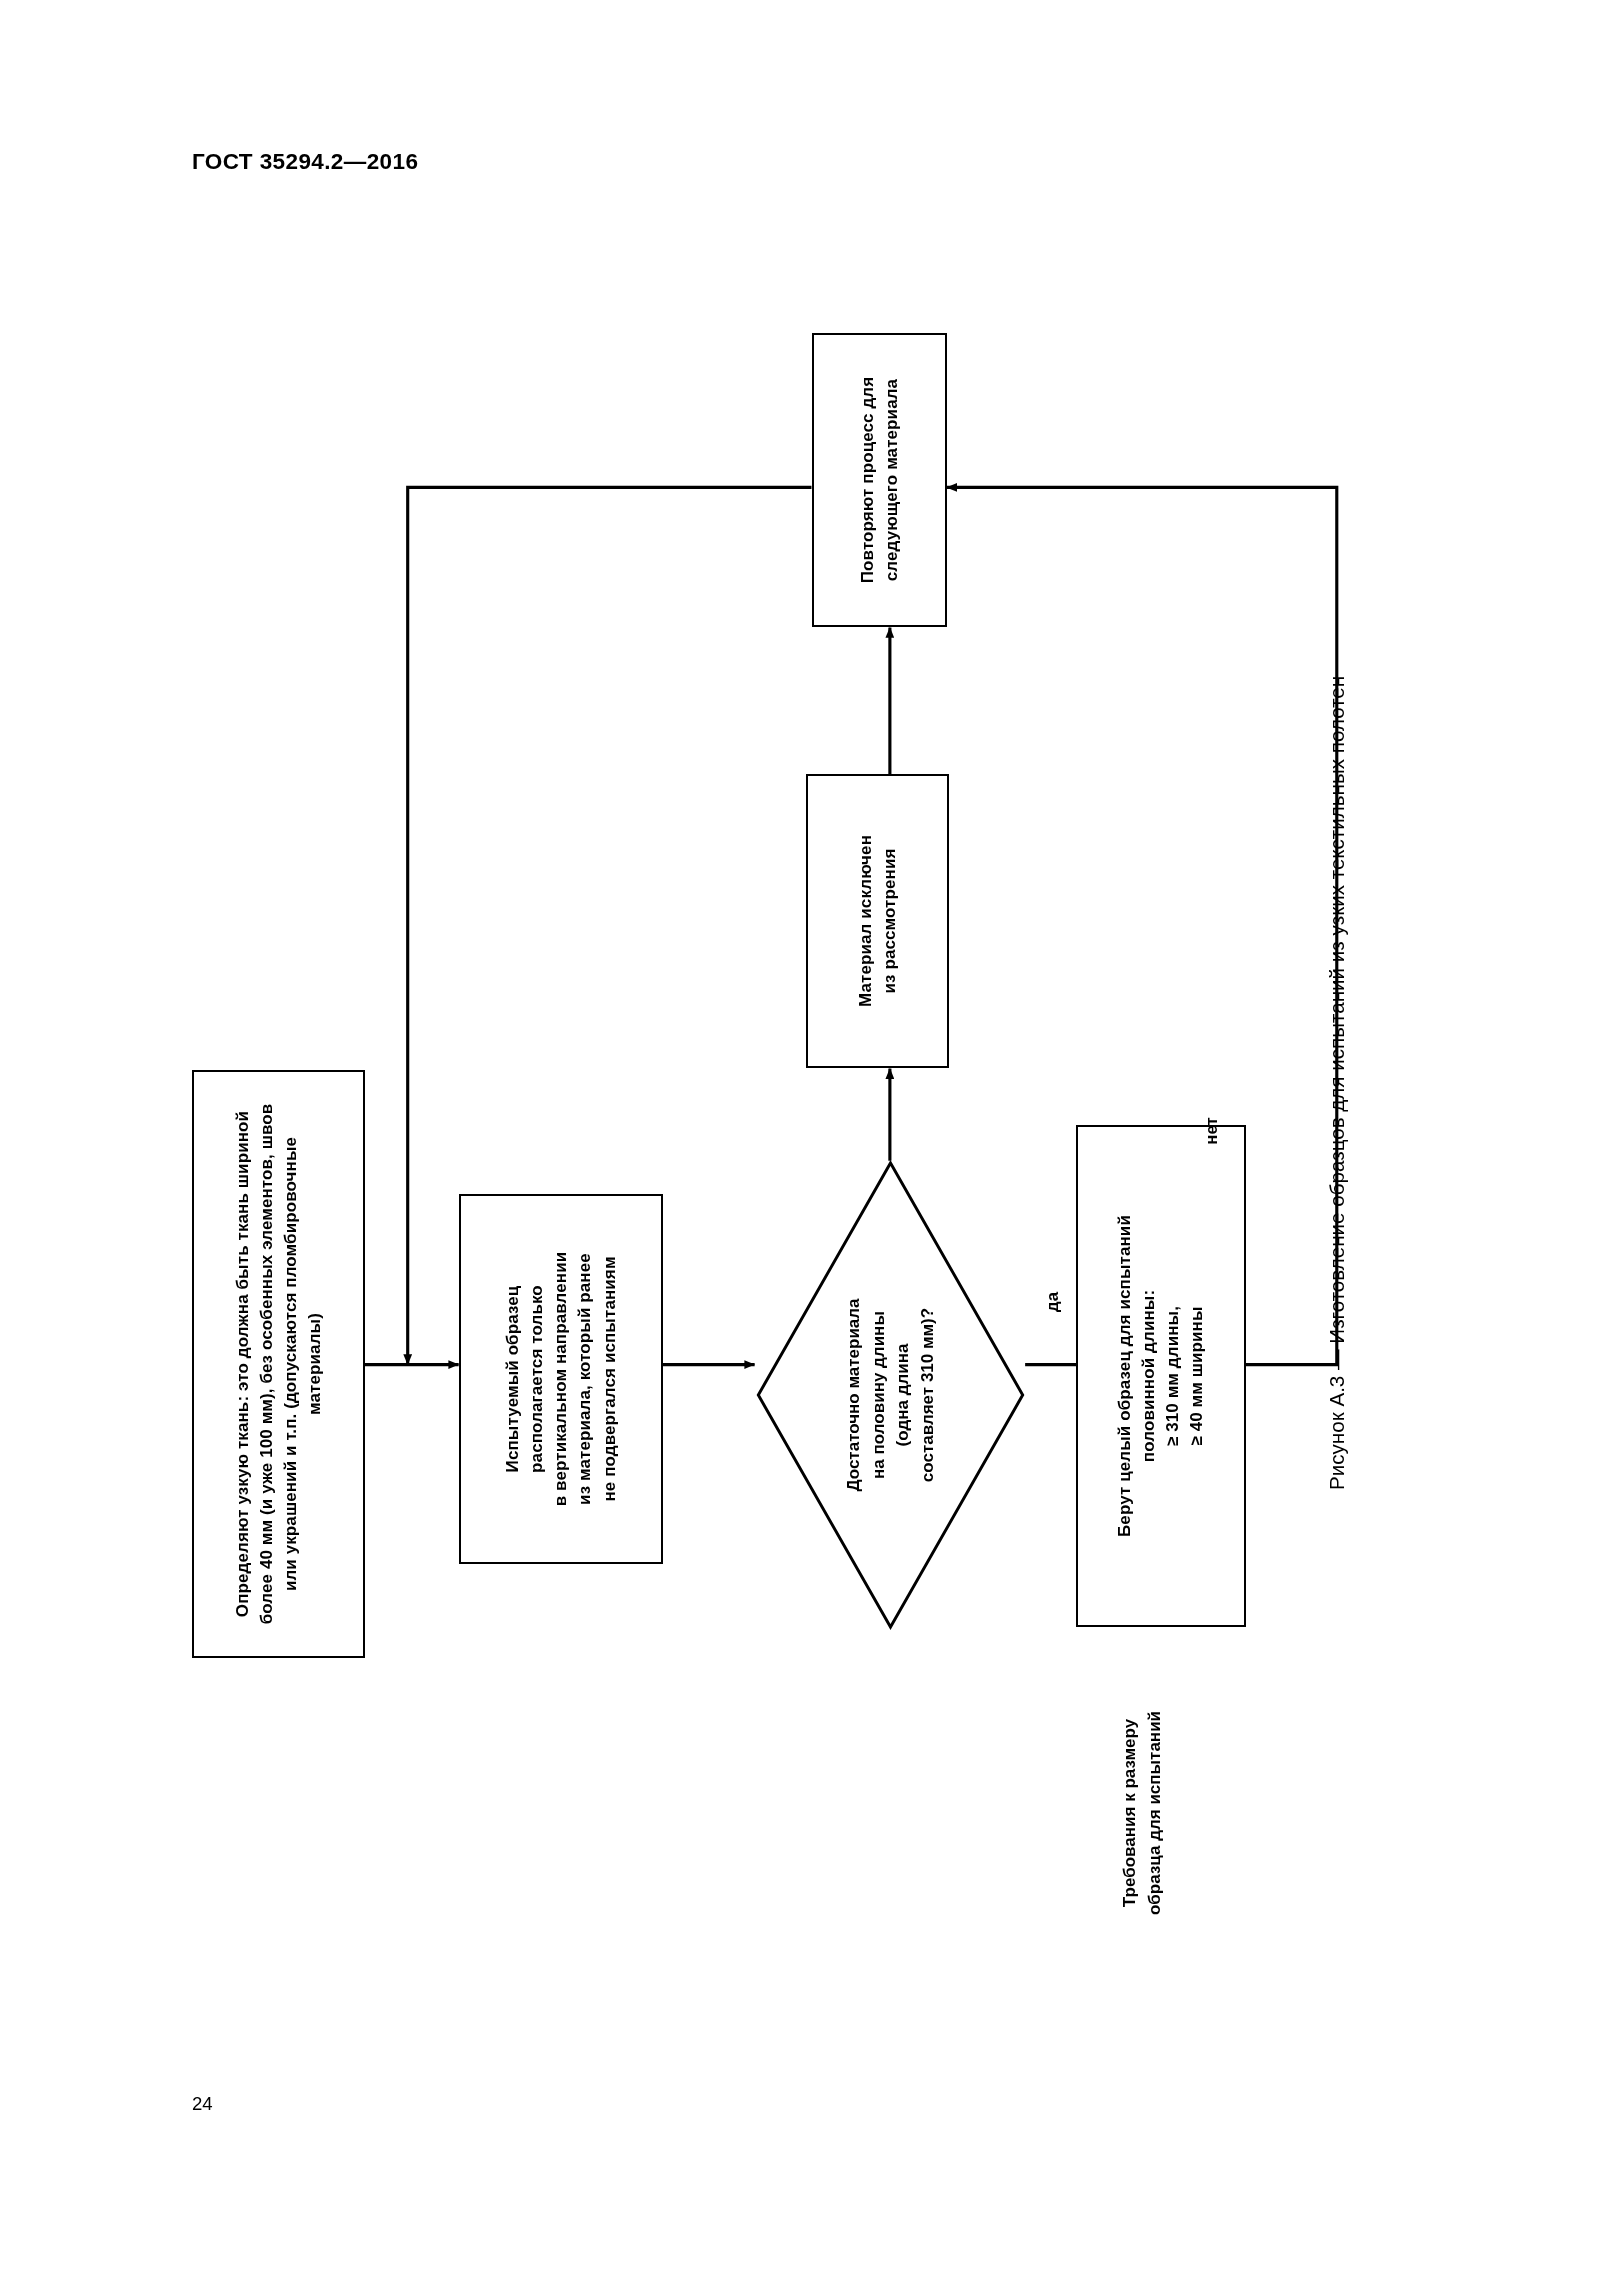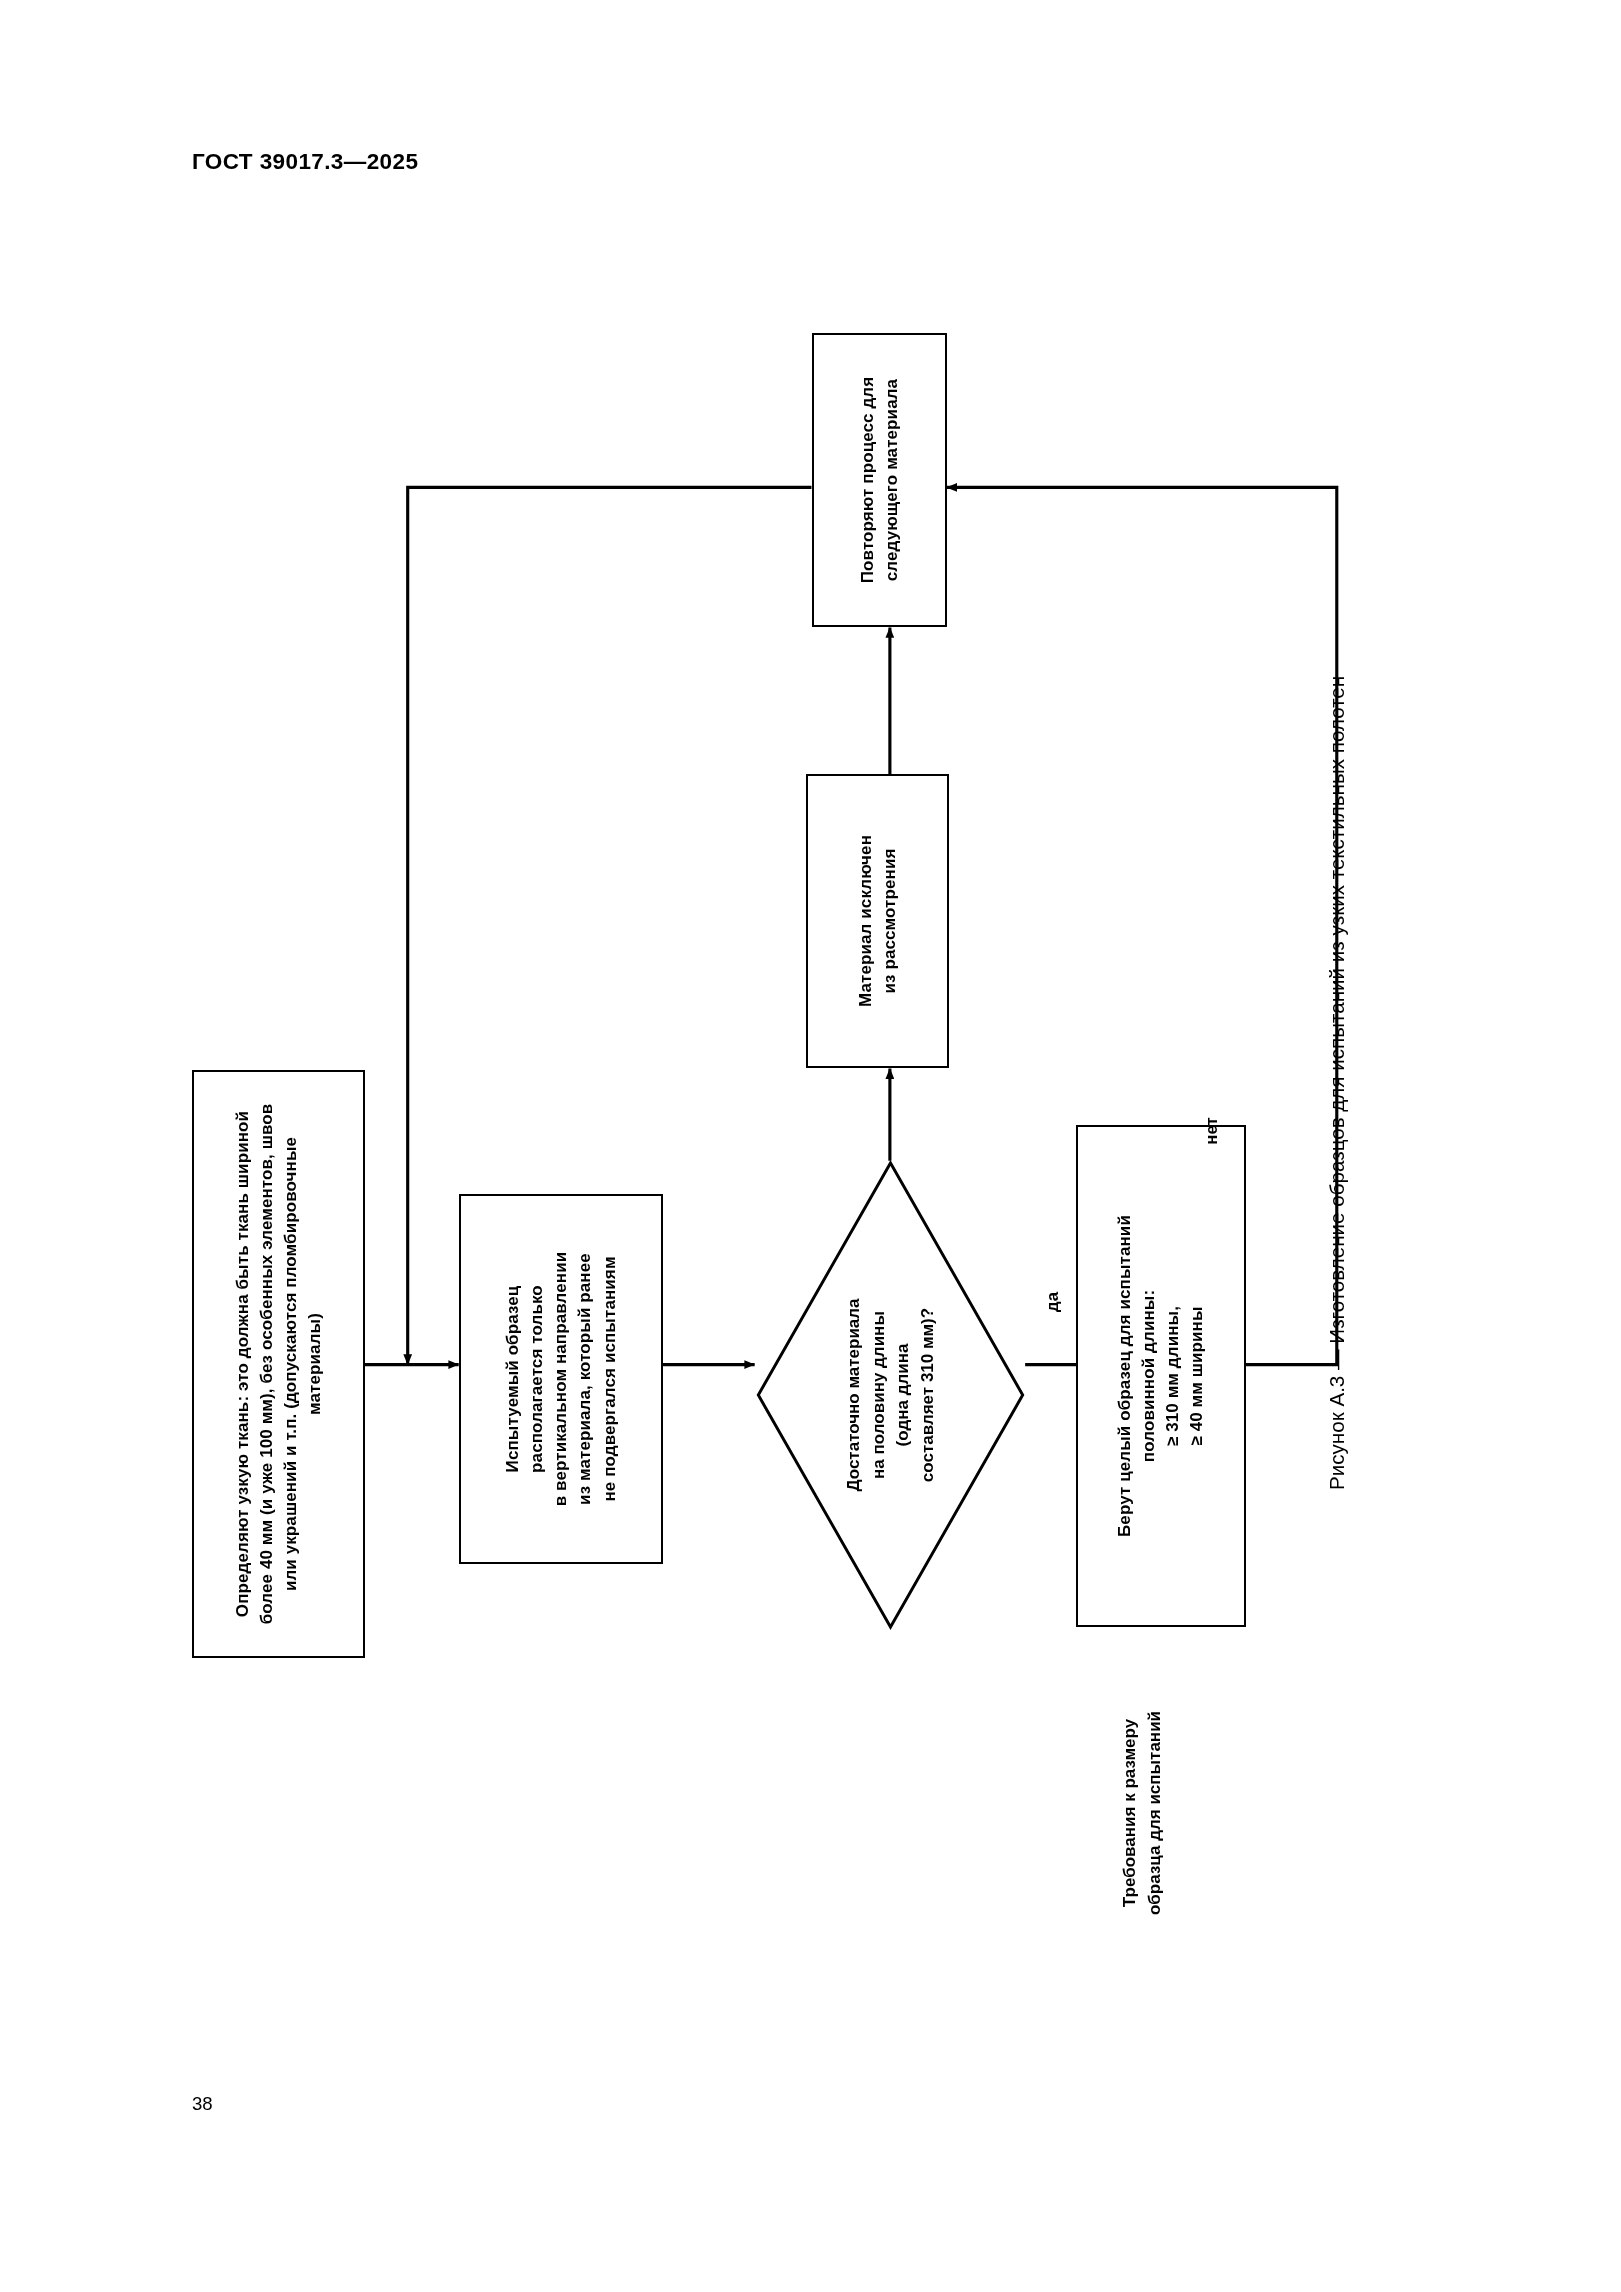--- a/index.html
+++ b/index.html
@@ -96,23 +96,23 @@
     transform:rotate(-90deg);
     transform-origin:50% 50%;
   }
   .annotation .inner span{display:block;}
 </style>
 </head>
 <body>
 
 <div class="page">
 
-  <div class="doc-header">ГОСТ 39017.3—2025</div>
-
-  <div class="page-number">38</div>
+  <div class="doc-header">ГОСТ 35294.2—2016</div>
+
+  <div class="page-number">24</div>
 
   <div class="figure-caption">Рисунок А.3 — Изготовление образцов для испытаний из узких текстильных полотен</div>
 
   <div class="chart">
 
     <svg width="1621" height="2293" viewBox="0 0 1654 2339">
       <defs>
         <marker id="ah" markerWidth="11" markerHeight="9" refX="10.5" refY="4.5" orient="auto" markerUnits="userSpaceOnUse">
           <path d="M0,0 L11,4.5 L0,9 z" fill="#000"></path>
         </marker>

